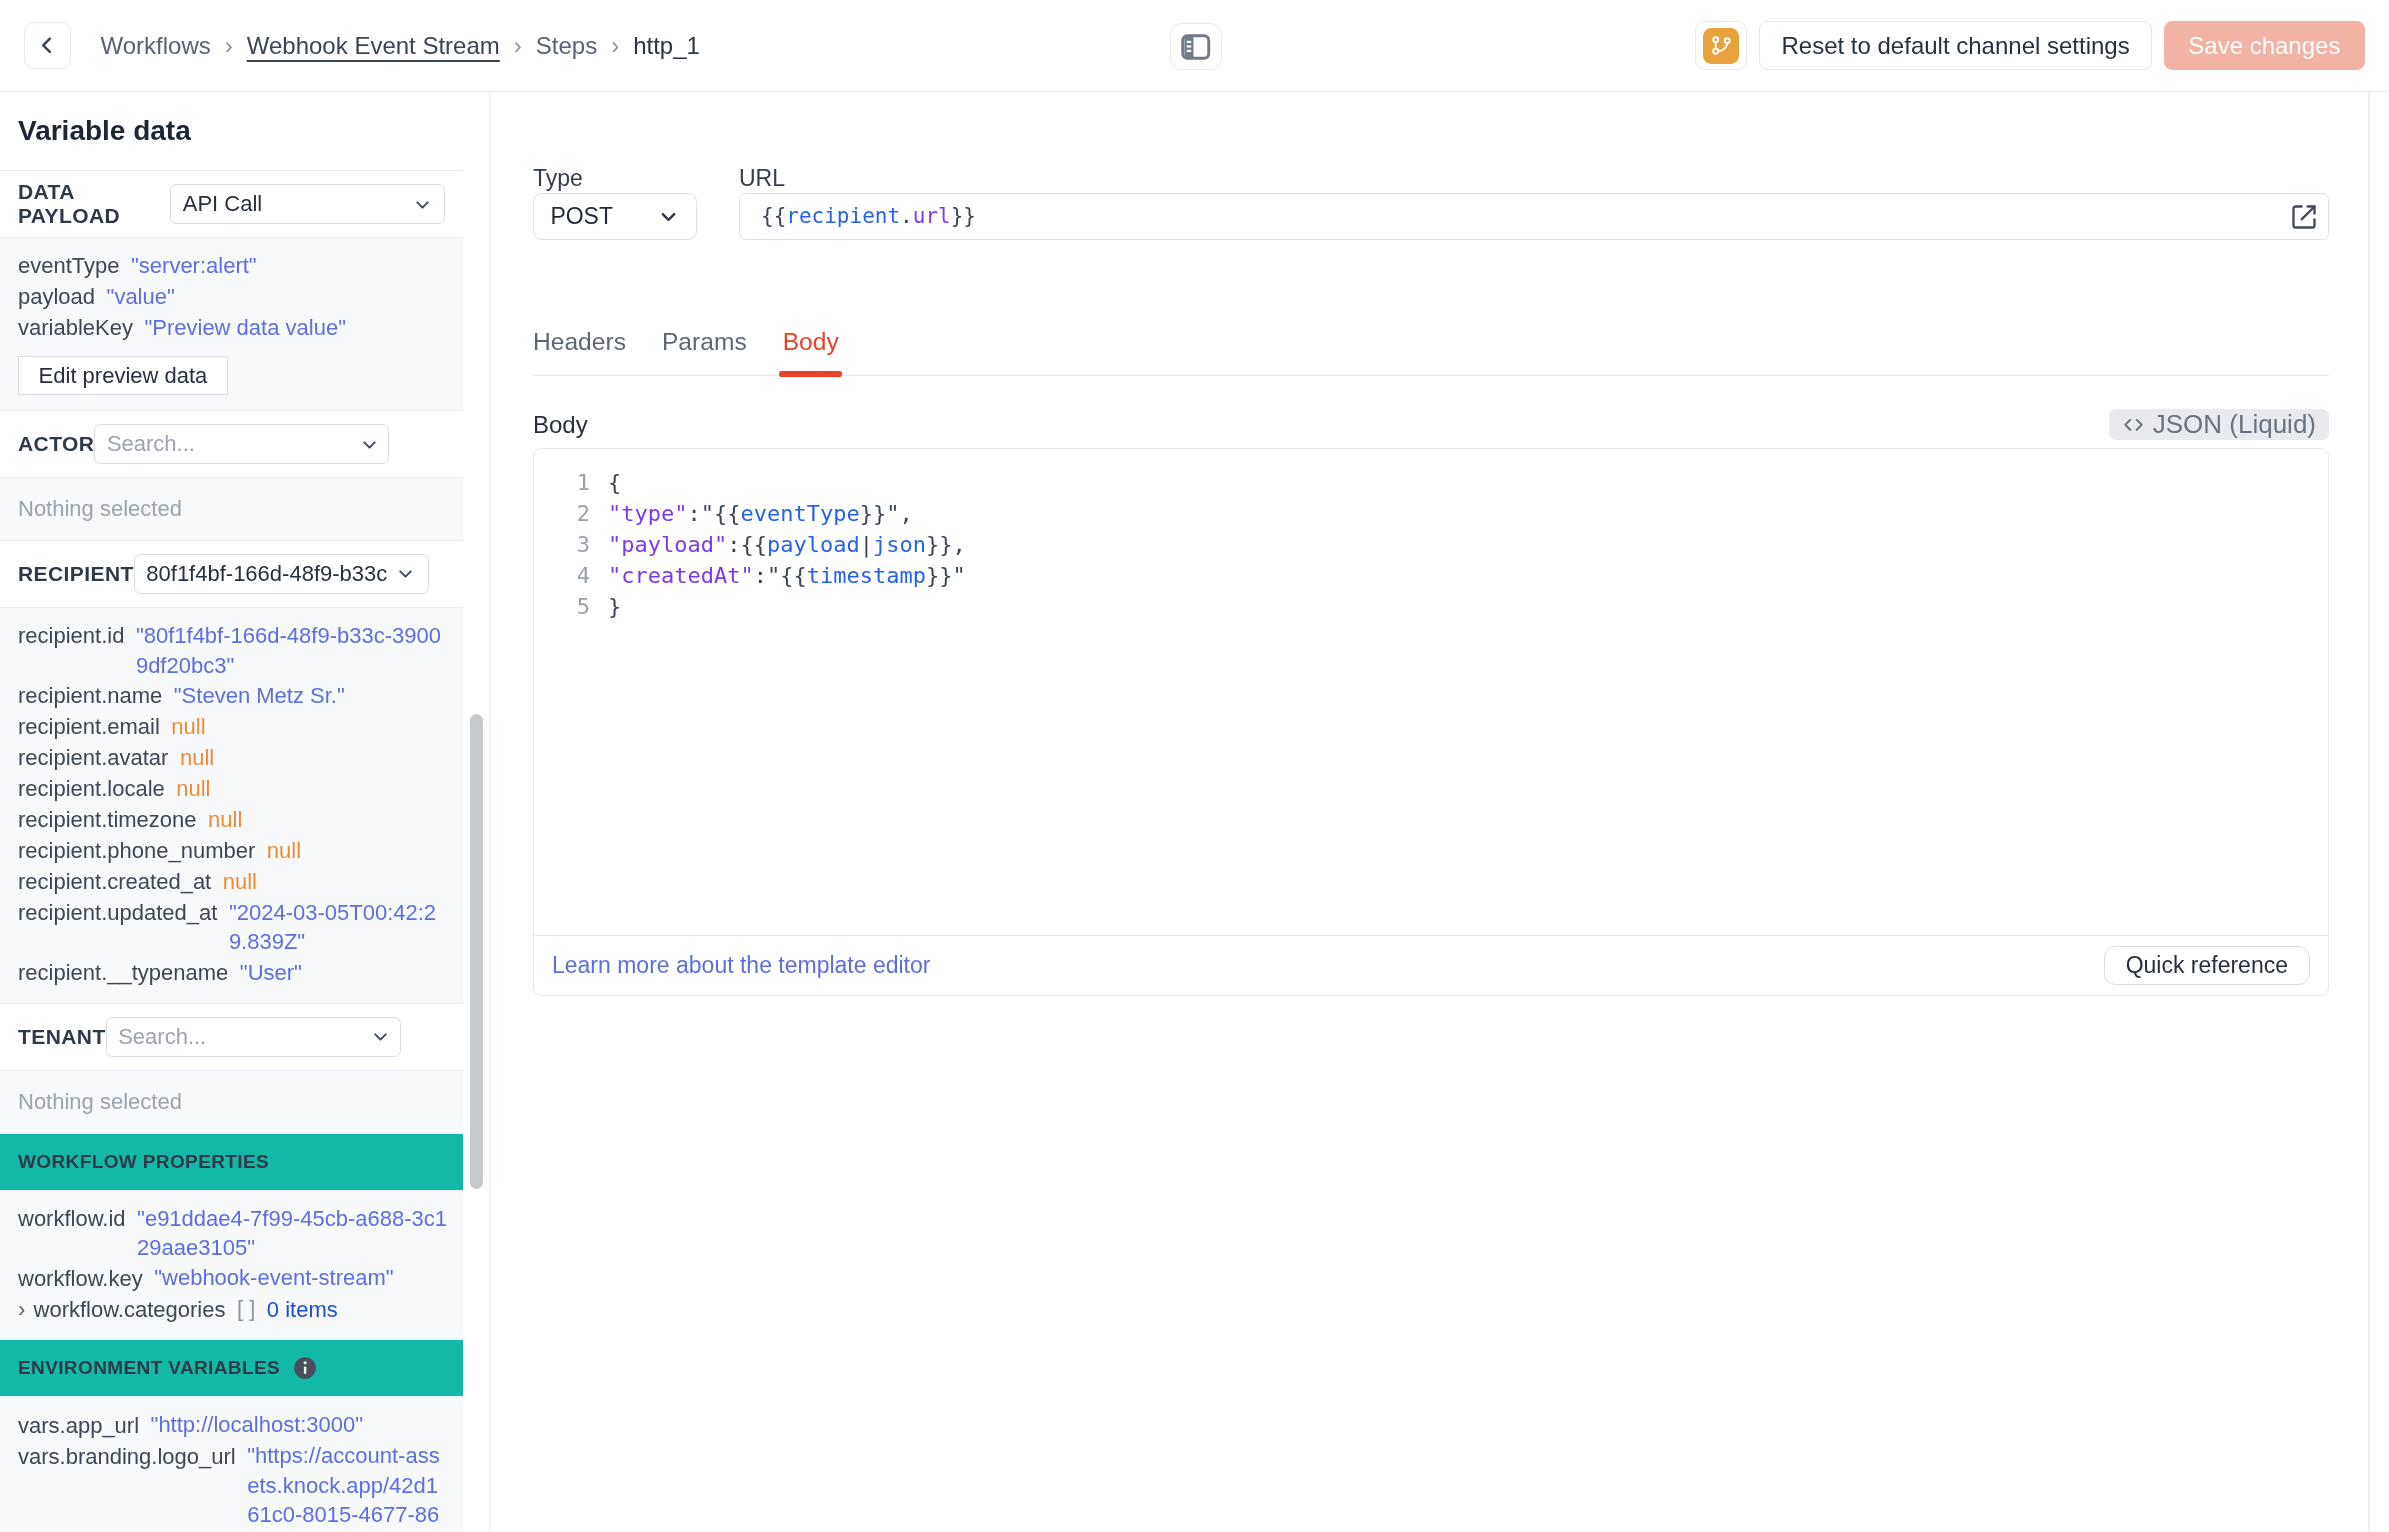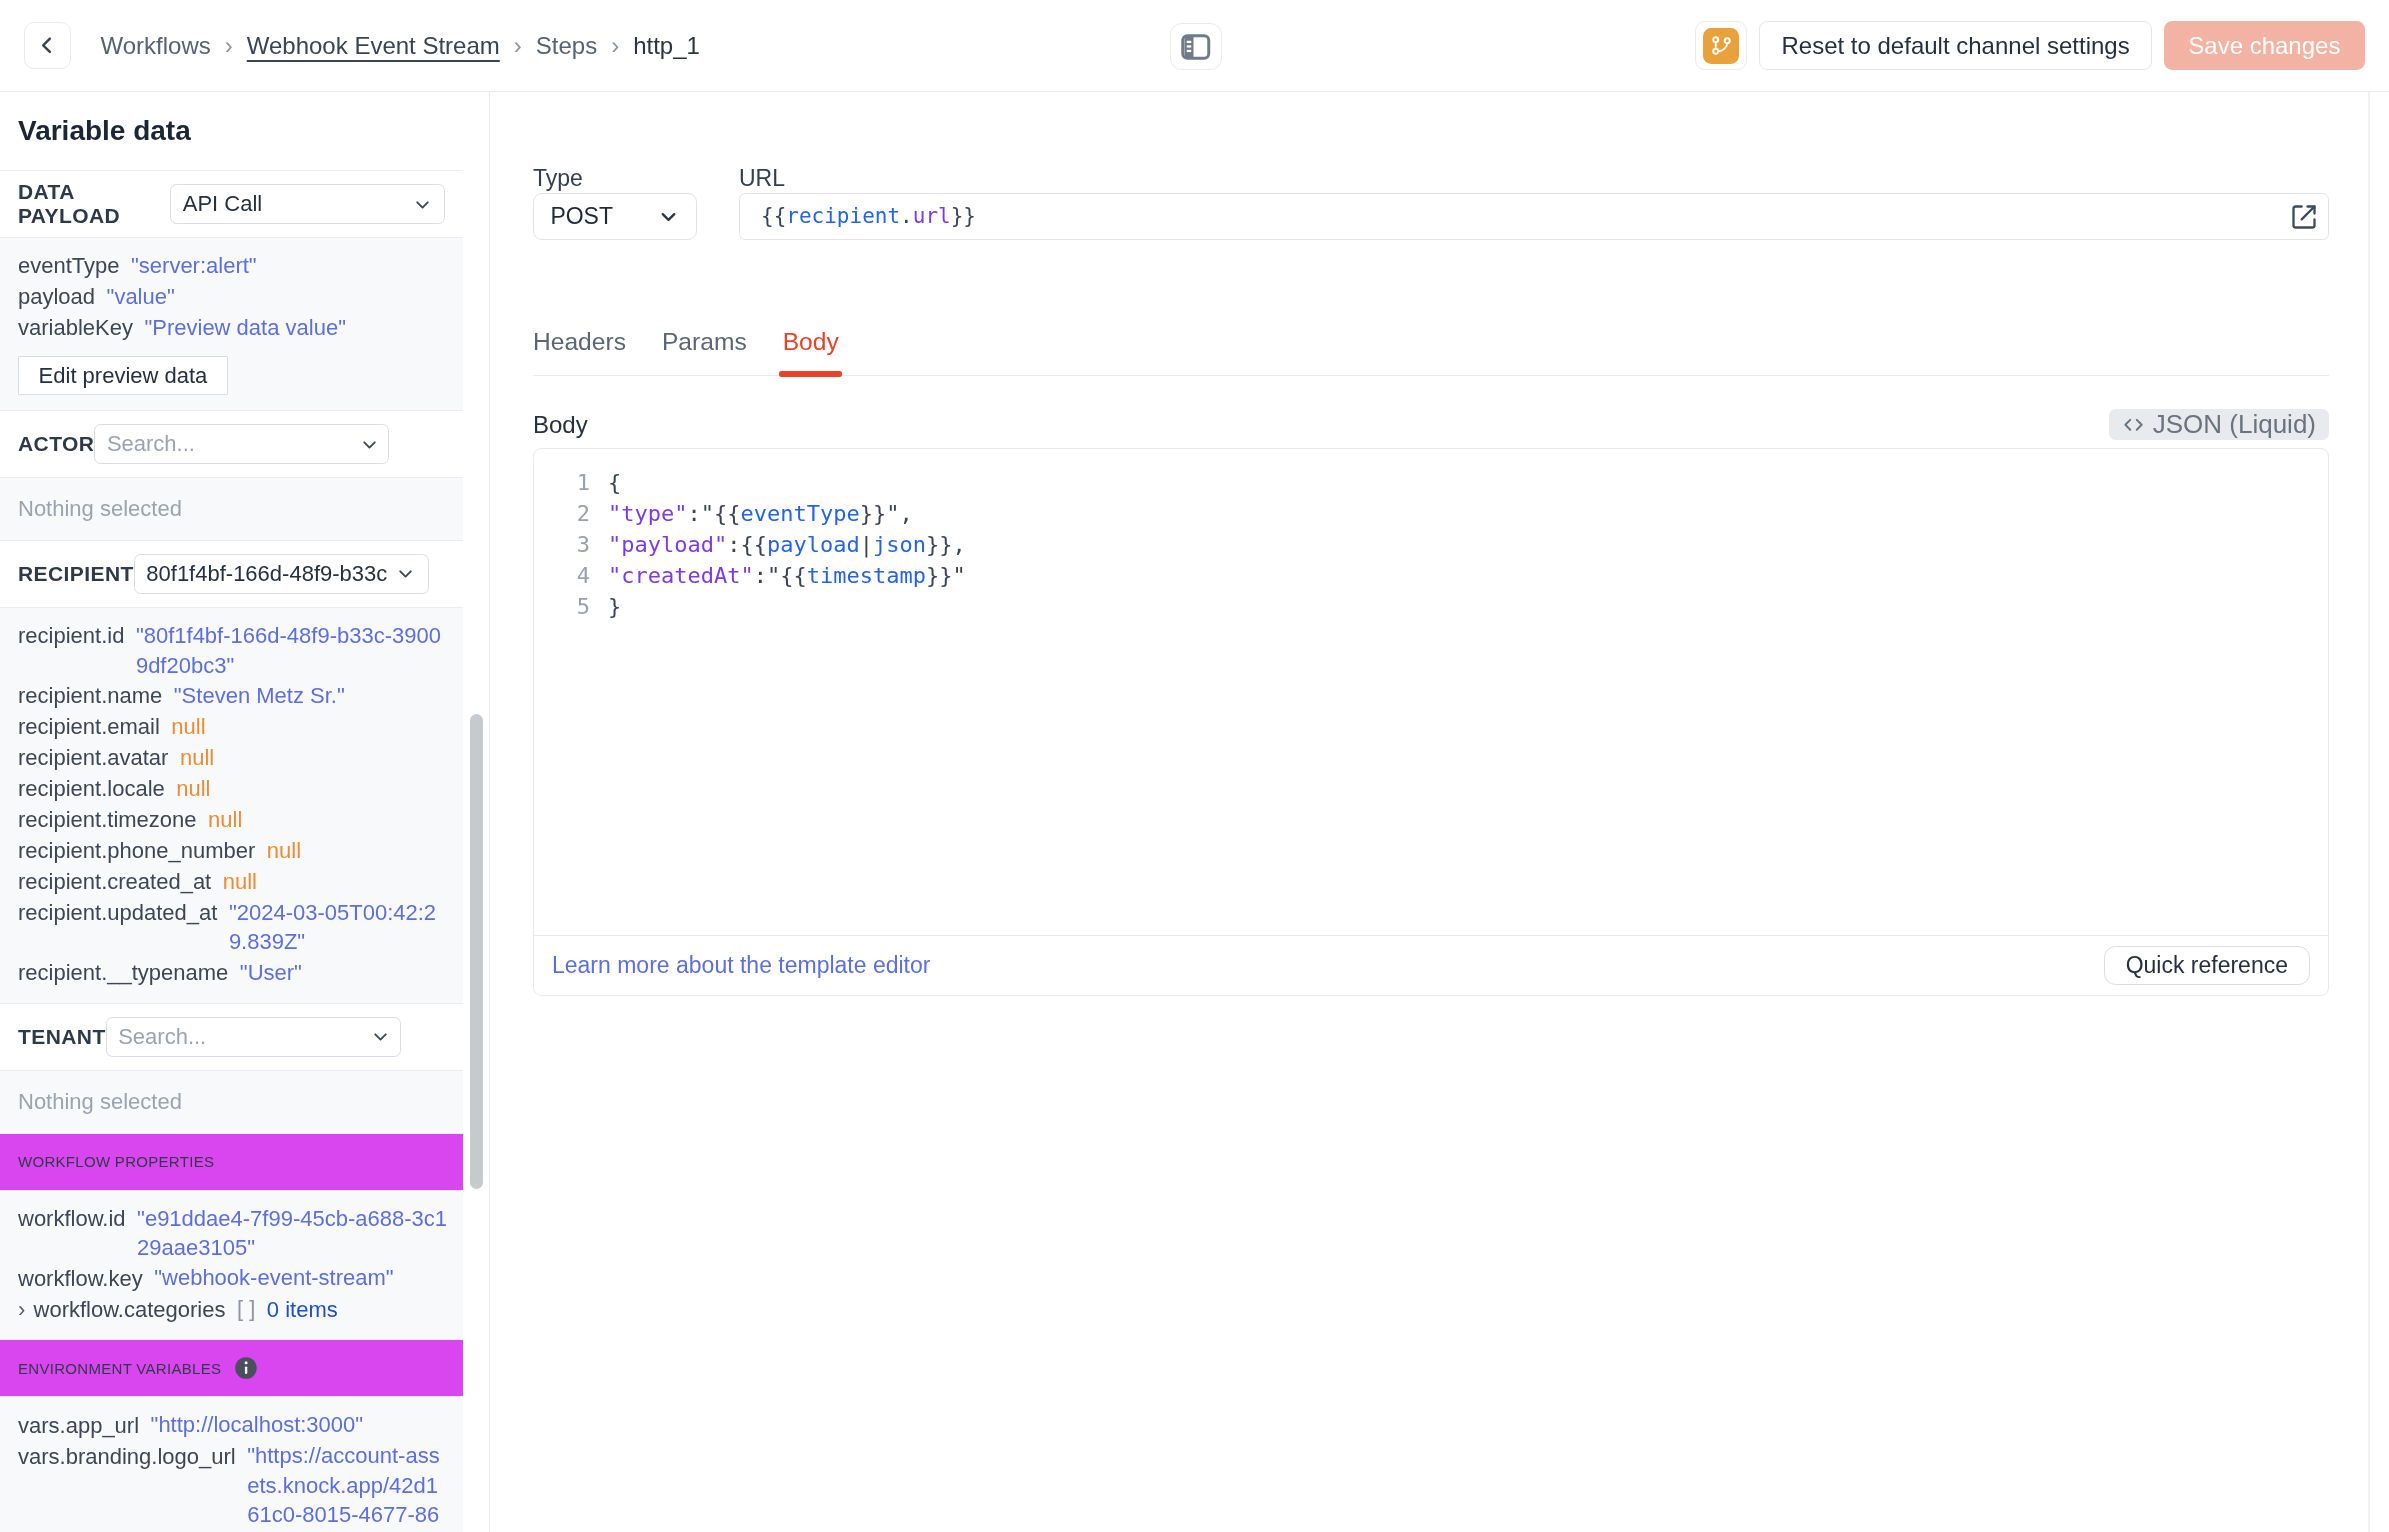--- a/index.html
+++ b/index.html
@@ -57,21 +57,21 @@
   .kv-key { color:#3d4654; white-space:nowrap; flex:none; }
   .kv-chev { color:#566070; margin-right:8.2px; flex:none; }
   .kv-val { margin-left:11.5px; word-break:break-all; line-height:29.5px; margin-top:0.8px; }
   .kv-val.blue { color:#5D6EE0; }
   .kv-val.orange { color:#ED8B35; }
   .kv-val.gray { color:#8d96a3; }
   .kv-suffix { color:#1d4ed8; margin-left:11.5px; white-space:nowrap; }
   .edit-btn { margin-top:13px; height:39px; padding:0 19.6px; border:1.6px solid #d9dde3; border-radius:1px;
     background:#fff; font-size:22px; color:#27303f; font-family:"Liberation Sans",sans-serif; cursor:pointer; }
   .sb-header2 { height:57px; display:flex; align-items:center; gap:11.5px; padding:0 18px;
-    border-bottom:1.6px solid #eaecef; font-size:15px; font-weight:400; color:#2f3a49; letter-spacing:.02em; background:#d946ef; }
+    border-bottom:1.6px solid #eaecef; font-size:19px; font-weight:700; color:#2f3a49; letter-spacing:.02em; background:#14b8a6; }
   .sb-thumb { position:absolute; left:470px; top:622px; width:13px; height:475px; border-radius:6.5px; background:#c7cacd; cursor:grab; }
 
   
   .main { flex:1; position:relative; padding:0 60px 0 43px; background:#fff; }
   .main-edge { position:absolute; right:19px; top:0; bottom:0; width:1.6px; background:#eef0f2; }
   .req-row { display:flex; gap:42px; margin-top:73px; }
   .fld-label { font-size:23px; line-height:26px; color:#333e4e; margin-bottom:1.6px; }
   .type-col { flex:0 0 164px; }
   .url-col { flex:1; }
   .type-select { width:164px; height:47px; border:1.6px solid #dfe3e8; border-radius:9px;

